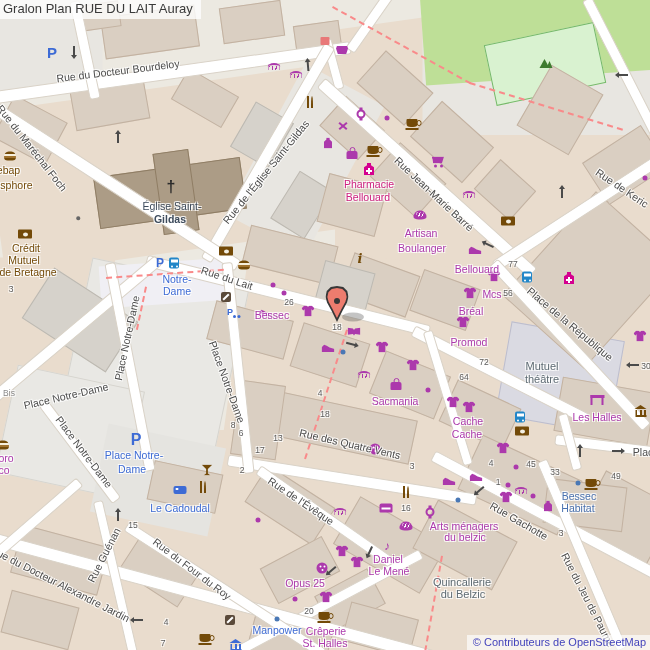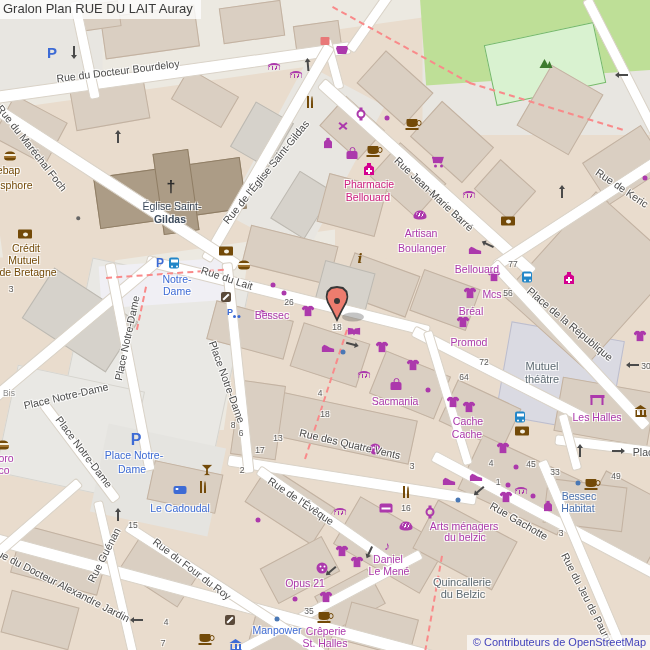--- a/index.html
+++ b/index.html
@@ -382,21 +382,21 @@
       <span class="lbl k-shop" style="left: 469px; top: 342px; transform: translate(-50%, -50%);">Promod</span>
       <span class="lbl k-shop" style="left: 395px; top: 401px; transform: translate(-50%, -50%);">Sacmania</span>
       <span class="lbl k-shop" style="left: 468px; top: 421px; transform: translate(-50%, -50%);">Cache</span>
       <span class="lbl k-shop" style="left: 467px; top: 434px; transform: translate(-50%, -50%);">Cache</span>
       <span class="lbl k-shop" style="left: 272px; top: 315px; transform: translate(-50%, -50%);">Bessec</span>
       <span class="lbl k-shop" style="left: 597px; top: 417px; transform: translate(-50%, -50%);">Les Halles</span>
       <span class="lbl k-shop" style="left: 464px; top: 526px; transform: translate(-50%, -50%);">Arts ménagers</span>
       <span class="lbl k-shop" style="left: 465px; top: 537px; transform: translate(-50%, -50%);">du belzic</span>
       <span class="lbl k-shop" style="left: 388px; top: 559px; transform: translate(-50%, -50%);">Daniel</span>
       <span class="lbl k-shop" style="left: 389px; top: 571px; transform: translate(-50%, -50%);">Le Mené</span>
-      <span class="lbl k-shop" style="left: 305px; top: 583px; transform: translate(-50%, -50%);">Opus 21</span>
+      <span class="lbl k-shop" style="left: 305px; top: 583px; transform: translate(-50%, -50%);">Opus 25</span>
       <span class="lbl k-shop" style="left: 326px; top: 631px; transform: translate(-50%, -50%);">Crêperie</span>
       <span class="lbl k-shop" style="left: 325px; top: 643px; transform: translate(-50%, -50%);">St. Halles</span>
       <span class="lbl k-shop" style="left: 6px; top: 458px; transform: translate(-50%, -50%);">oro</span>
       <span class="lbl k-shop" style="left: 4px; top: 470px; transform: translate(-50%, -50%);">co</span>
       <span class="lbl k-amenity" style="left: 26px; top: 248px; transform: translate(-50%, -50%);">Crédit</span>
       <span class="lbl k-amenity" style="left: 24px; top: 260px; transform: translate(-50%, -50%);">Mutuel</span>
       <span class="lbl k-amenity" style="left: 28px; top: 272px; transform: translate(-50%, -50%);">de Bretagne</span>
       <span class="lbl k-amenity" style="left: 5px; top: 170px; transform: translate(-50%, -50%);">Kebap</span>
       <span class="lbl k-amenity" style="left: 10px; top: 185px; transform: translate(-50%, -50%);">Bosphore</span>
       <span class="lbl k-blue" style="left: 177px; top: 279px; transform: translate(-50%, -50%);">Notre-</span>
@@ -423,21 +423,21 @@
       <span class="lbl k-num" style="left: 616px; top: 476px; transform: translate(-50%, -50%);">49</span>
       <span class="lbl k-num" style="left: 531px; top: 464px; transform: translate(-50%, -50%);">45</span>
       <span class="lbl k-num" style="left: 555px; top: 472px; transform: translate(-50%, -50%);">33</span>
       <span class="lbl k-num" style="left: 498px; top: 482px; transform: translate(-50%, -50%);">1</span>
       <span class="lbl k-num" style="left: 561px; top: 533px; transform: translate(-50%, -50%);">3</span>
       <span class="lbl k-num" style="left: 133px; top: 525px; transform: translate(-50%, -50%);">15</span>
       <span class="lbl k-num" style="left: 166px; top: 622px; transform: translate(-50%, -50%);">4</span>
       <span class="lbl k-num" style="left: 163px; top: 643px; transform: translate(-50%, -50%);">7</span>
       <span class="lbl k-num" style="left: 241px; top: 433px; transform: translate(-50%, -50%);">6</span>
       <span class="lbl k-num" style="left: 242px; top: 470px; transform: translate(-50%, -50%);">2</span>
-      <span class="lbl k-num" style="left: 309px; top: 611px; transform: translate(-50%, -50%);">35</span>
+      <span class="lbl k-num" style="left: 309px; top: 611px; transform: translate(-50%, -50%);">20</span>
       <span class="lbl k-num" style="left: 278px; top: 438px; transform: translate(-50%, -50%);">13</span>
       <span class="lbl k-num" style="left: 260px; top: 450px; transform: translate(-50%, -50%);">17</span>
       <span class="lbl k-num" style="left: 412px; top: 466px; transform: translate(-50%, -50%);">3</span>
       <span class="lbl k-num" style="left: 406px; top: 508px; transform: translate(-50%, -50%);">16</span>
       <span class="lbl k-num" style="left: 491px; top: 463px; transform: translate(-50%, -50%);">4</span>
       <span class="lbl k-num" style="left: 320px; top: 393px; transform: translate(-50%, -50%);">4</span>
       <span class="lbl k-num" style="left: 325px; top: 414px; transform: translate(-50%, -50%);">18</span>
       <span class="lbl k-num" style="left: 233px; top: 425px; transform: translate(-50%, -50%);">8</span>
       <span class="lbl k-num" style="left: 646px; top: 366px; transform: translate(-50%, -50%);">30</span>
       <span class="lbl k-num" style="left: 11px; top: 289px; transform: translate(-50%, -50%);">3</span>

